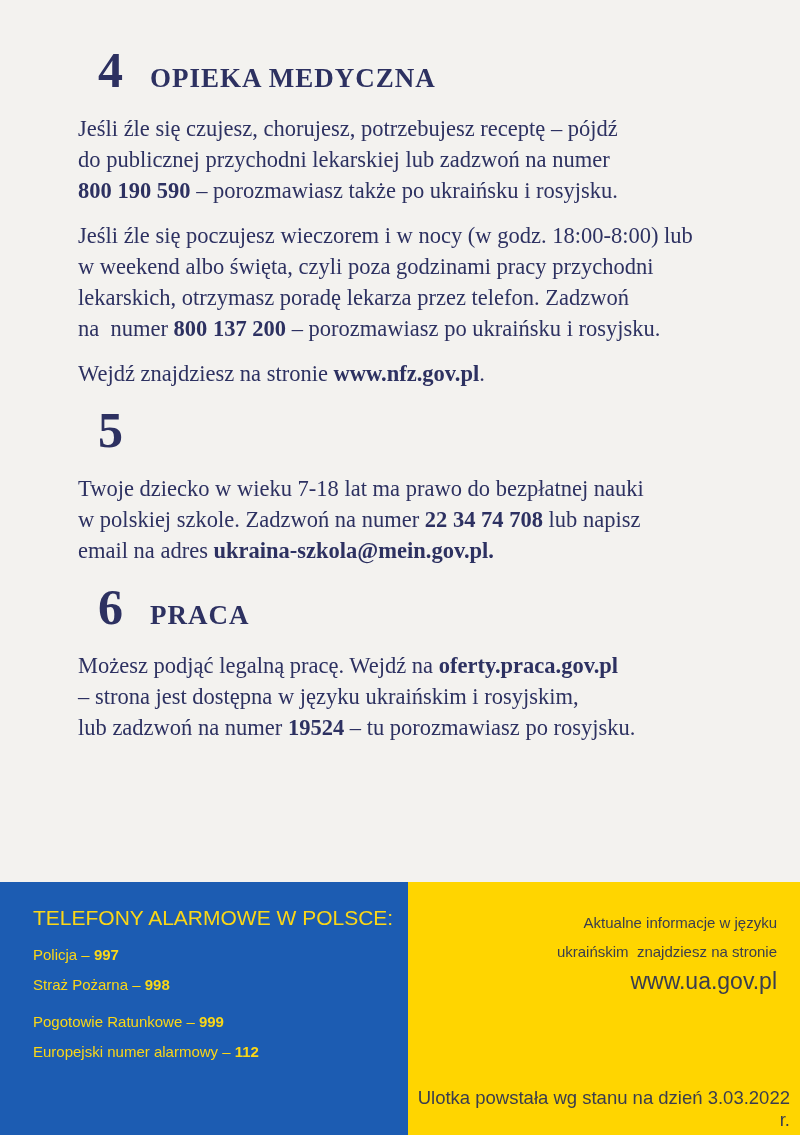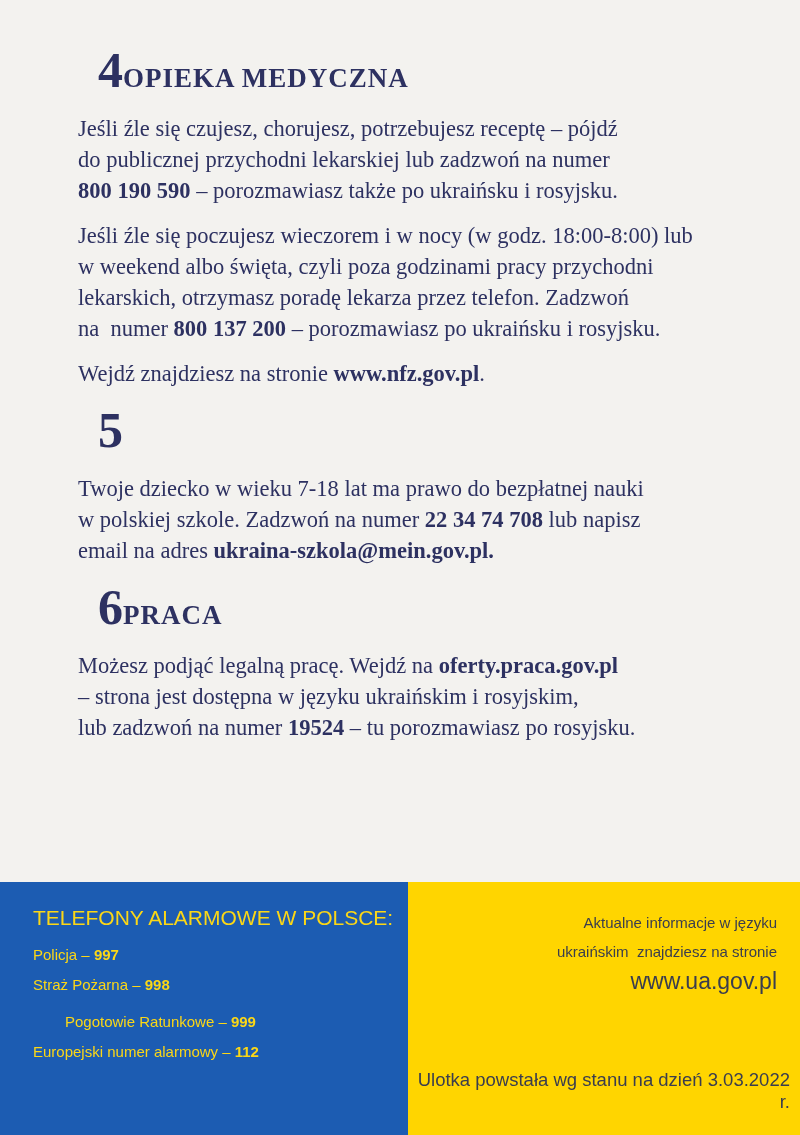--- a/index.html
+++ b/index.html
@@ -15,42 +15,42 @@
   .page{
     width:800px;height:1135px;overflow:hidden;position:relative;
     background:var(--page-bg);
     color:var(--ink);
     font-family:"Liberation Serif", serif;
   }
   .content{height:882px;box-sizing:border-box;padding-top:45px;}
   .sec + .sec{margin-top:16px;}
   .sec-head{display:flex;align-items:baseline;margin:0 0 18px 98px;height:50px;}
   .sec-num{font-weight:700;font-size:50px;line-height:50px;}
-  .sec-title{font-weight:700;font-size:27px;letter-spacing:1px;}
+  .sec-title{font-weight:700;font-size:27px;letter-spacing:1px;margin-left:27px;}
   .para{margin:0 6px 14px 78px;font-size:22.5px;line-height:31px;white-space:pre;}
   .para strong{font-weight:700;}
 
   .footer{display:flex;height:253px;font-family:"Liberation Sans", sans-serif;}
   .footer-left{
     width:408px;box-sizing:border-box;flex:none;
     background:var(--blue);color:var(--yellow-text);
     padding:24px 0 0 33px;
   }
   .em-title{font-size:21px;margin:0 0 10px 0;font-weight:400;}
   .em-line{font-size:15px;line-height:30px;}
-  .em-line.gap{margin-top:7px;margin-left:32px;}
+  .em-line.gap{margin-top:7px;}
   .em-line strong{font-weight:700;}
   .footer-right{
     flex:1;box-sizing:border-box;position:relative;
     background:var(--yellow);color:var(--dark-on-yellow);
     text-align:right;padding:26px 23px 0 0;
   }
   .info-line{font-size:15px;line-height:29px;white-space:pre;}
   .info-url{font-size:23px;line-height:30px;font-weight:400;}
-  .footnote{position:absolute;right:10px;bottom:22px;font-size:18.5px;}
+  .footnote{position:absolute;right:10px;bottom:4px;font-size:18.5px;}
 </style>
 </head>
 <body>
 
 <div class="page">
   <div class="content">
 
   <section class="sec">
         <div class="sec-head">
           <span class="sec-num">4</span>

